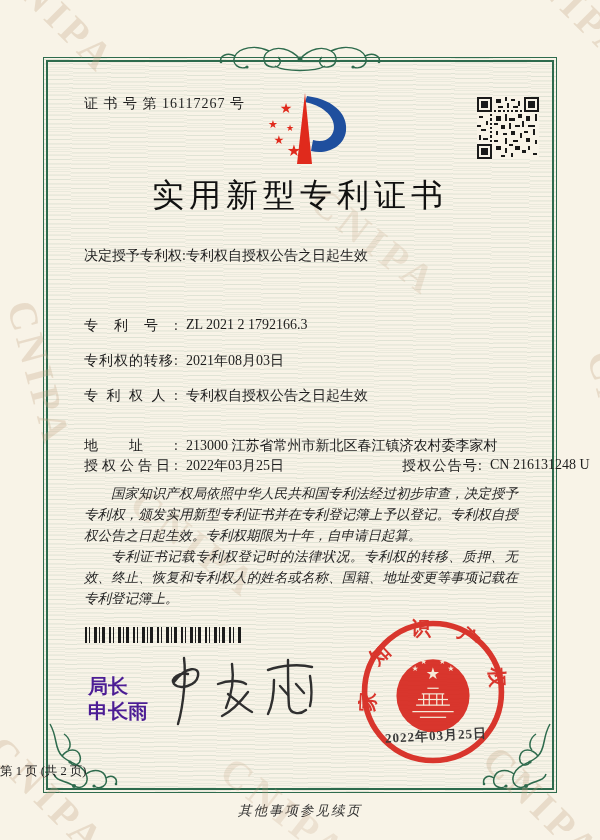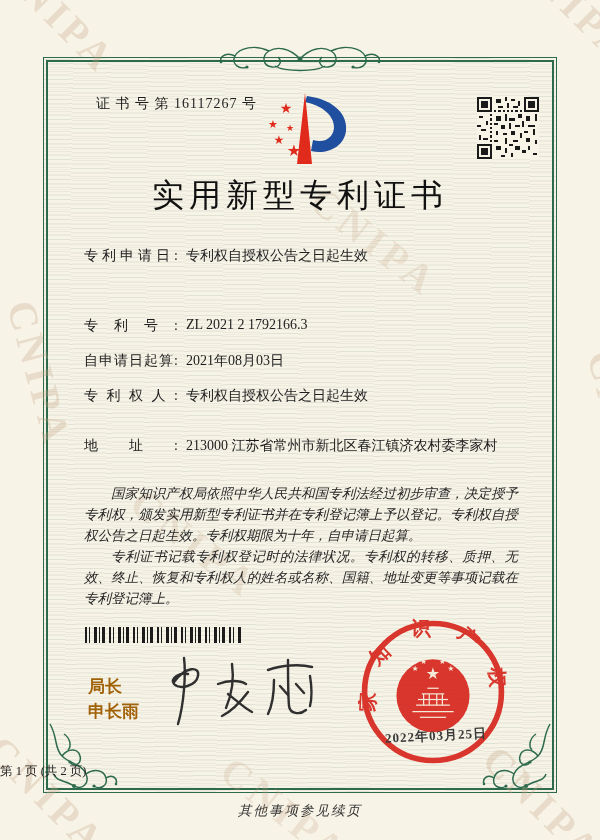--- a/index.html
+++ b/index.html
@@ -22,21 +22,21 @@
     background-image:
       repeating-linear-gradient(1.5deg, rgba(60,120,90,.08) 0 1px, rgba(0,0,0,0) 1px 4px),
       repeating-linear-gradient(-1.5deg, rgba(60,120,90,.06) 0 1px, rgba(0,0,0,0) 1px 5px);
   }
   .frame::before{
     content:"";position:absolute;inset:2px;border:2px solid #2e6b4d;
   }
   .orn{position:absolute;z-index:2;pointer-events:none;}
   
   .content{position:absolute;inset:0;z-index:3;}
-  .cert-no{position:absolute;left:84px;top:95px;font-size:14px;letter-spacing:1px;margin-left:12px;}
+  .cert-no{position:absolute;left:84px;top:95px;font-size:14px;letter-spacing:1px;}
   .logo{position:absolute;left:253px;top:90px;}
   .qr{position:absolute;left:477px;top:97px;width:62px;height:62px;}
   .title{
     position:absolute;left:0;top:174px;width:600px;text-align:center;
     font-size:32px;font-weight:normal;letter-spacing:5px;color:#111;
   }
   .frow{position:absolute;left:84px;font-size:14px;white-space:nowrap;}
   .flabel{
     display:inline-block;width:94px;text-align:justify;text-align-last:justify;
     vertical-align:top;
@@ -51,22 +51,22 @@
   }
   .barcode{
     position:absolute;left:85px;top:627px;width:158px;height:16px;
     background:repeating-linear-gradient(90deg,
       #1c1c1c 0 2px,transparent 2px 4px,
       #1c1c1c 4px 5px,transparent 5px 9px,
       #1c1c1c 9px 12px,transparent 12px 14px,
       #1c1c1c 14px 15px,transparent 15px 17px,
       #1c1c1c 17px 20px,transparent 20px 24px);
   }
-  .sig-block{position:absolute;left:88px;top:674px;font-size:17px;font-weight:bold;
-    font-family:"Liberation Sans","DejaVu Sans",sans-serif;color:#a16207;line-height:25px;}
+  .sig-block{position:absolute;left:88px;top:674px;font-size:20px;font-weight:bold;
+    font-family:"Liberation Sans","DejaVu Sans",sans-serif;color:#4c1d95;line-height:25px;}
   .sig-hand{position:absolute;left:140px;top:652px;}
   .seal{position:absolute;left:358px;top:617px;opacity:.93;z-index:4;}
   .seal-date{
     position:absolute;left:366px;top:727px;width:140px;text-align:center;
     font-size:13px;font-weight:bold;color:#3a3a3a;transform:rotate(-3deg);z-index:5;
     letter-spacing:1px;
   }
   .page-num{position:absolute;left:0;top:763px;width:600px;text-align:left;font-size:12.5px;color:#222;}
   .footer-note{
     position:absolute;left:0;top:802px;width:600px;text-align:center;
@@ -175,33 +175,39 @@
       <rect x="2" y="2" width="3" height="3" fill="#1a1a1a"></rect>
     <rect x="23" y="1" width="5" height="5" fill="#f8f3e7"></rect>
       <rect x="24" y="2" width="3" height="3" fill="#1a1a1a"></rect>
     <rect x="1" y="23" width="5" height="5" fill="#f8f3e7"></rect>
       <rect x="2" y="24" width="3" height="3" fill="#1a1a1a"></rect>
   </svg>
 
   <div class="title">实用新型专利证书</div>
 
   <div class="frow" style="top:247px;">
-    <span class="flabel">专利申请日:</span><span class="fval">专利权自授权公告之日起生效</span>
+    <span class="flabel">决定授予专利权:</span><span class="fval">专利权自授权公告之日起生效</span>
   </div>
   <div class="frow" style="top:317px;">
     <span class="flabel">专利号:</span><span class="fval">ZL 2021 2 1792166.3</span>
   </div>
   <div class="frow" style="top:352px;">
-    <span class="flabel">自申请日起算:</span><span class="fval">2021年08月03日</span>
+    <span class="flabel">专利权的转移:</span><span class="fval">2021年08月03日</span>
   </div>
   <div class="frow" style="top:387px;">
     <span class="flabel">专利权人:</span><span class="fval">专利权自授权公告之日起生效</span>
   </div>
   <div class="frow" style="top:422px;margin-top:15px;">
     <span class="flabel">地址:</span><span class="fval">213000 江苏省常州市新北区春江镇济农村委李家村</span>
+  </div>
+  <div class="frow" style="top:457px;width:434px;">
+    <span class="flabel">授权公告日:</span><span class="fval">2022年03月25日</span>
+    <span class="fcol2">
+      <span class="flabel" style="width:80px;">授权公告号:</span><span class="fval">CN 216131248 U</span>
+    </span>
   </div>
 
   <div class="paras">
     <p>国家知识产权局依照中华人民共和国专利法经过初步审查，决定授予专利权，颁发实用新型专利证书并在专利登记簿上予以登记。专利权自授权公告之日起生效。专利权期限为十年，自申请日起算。</p>
     <p>专利证书记载专利权登记时的法律状况。专利权的转移、质押、无效、终止、恢复和专利权人的姓名或名称、国籍、地址变更等事项记载在专利登记簿上。</p>
   </div>
 
   <div class="barcode"></div>
 
   <div class="sig-block">

